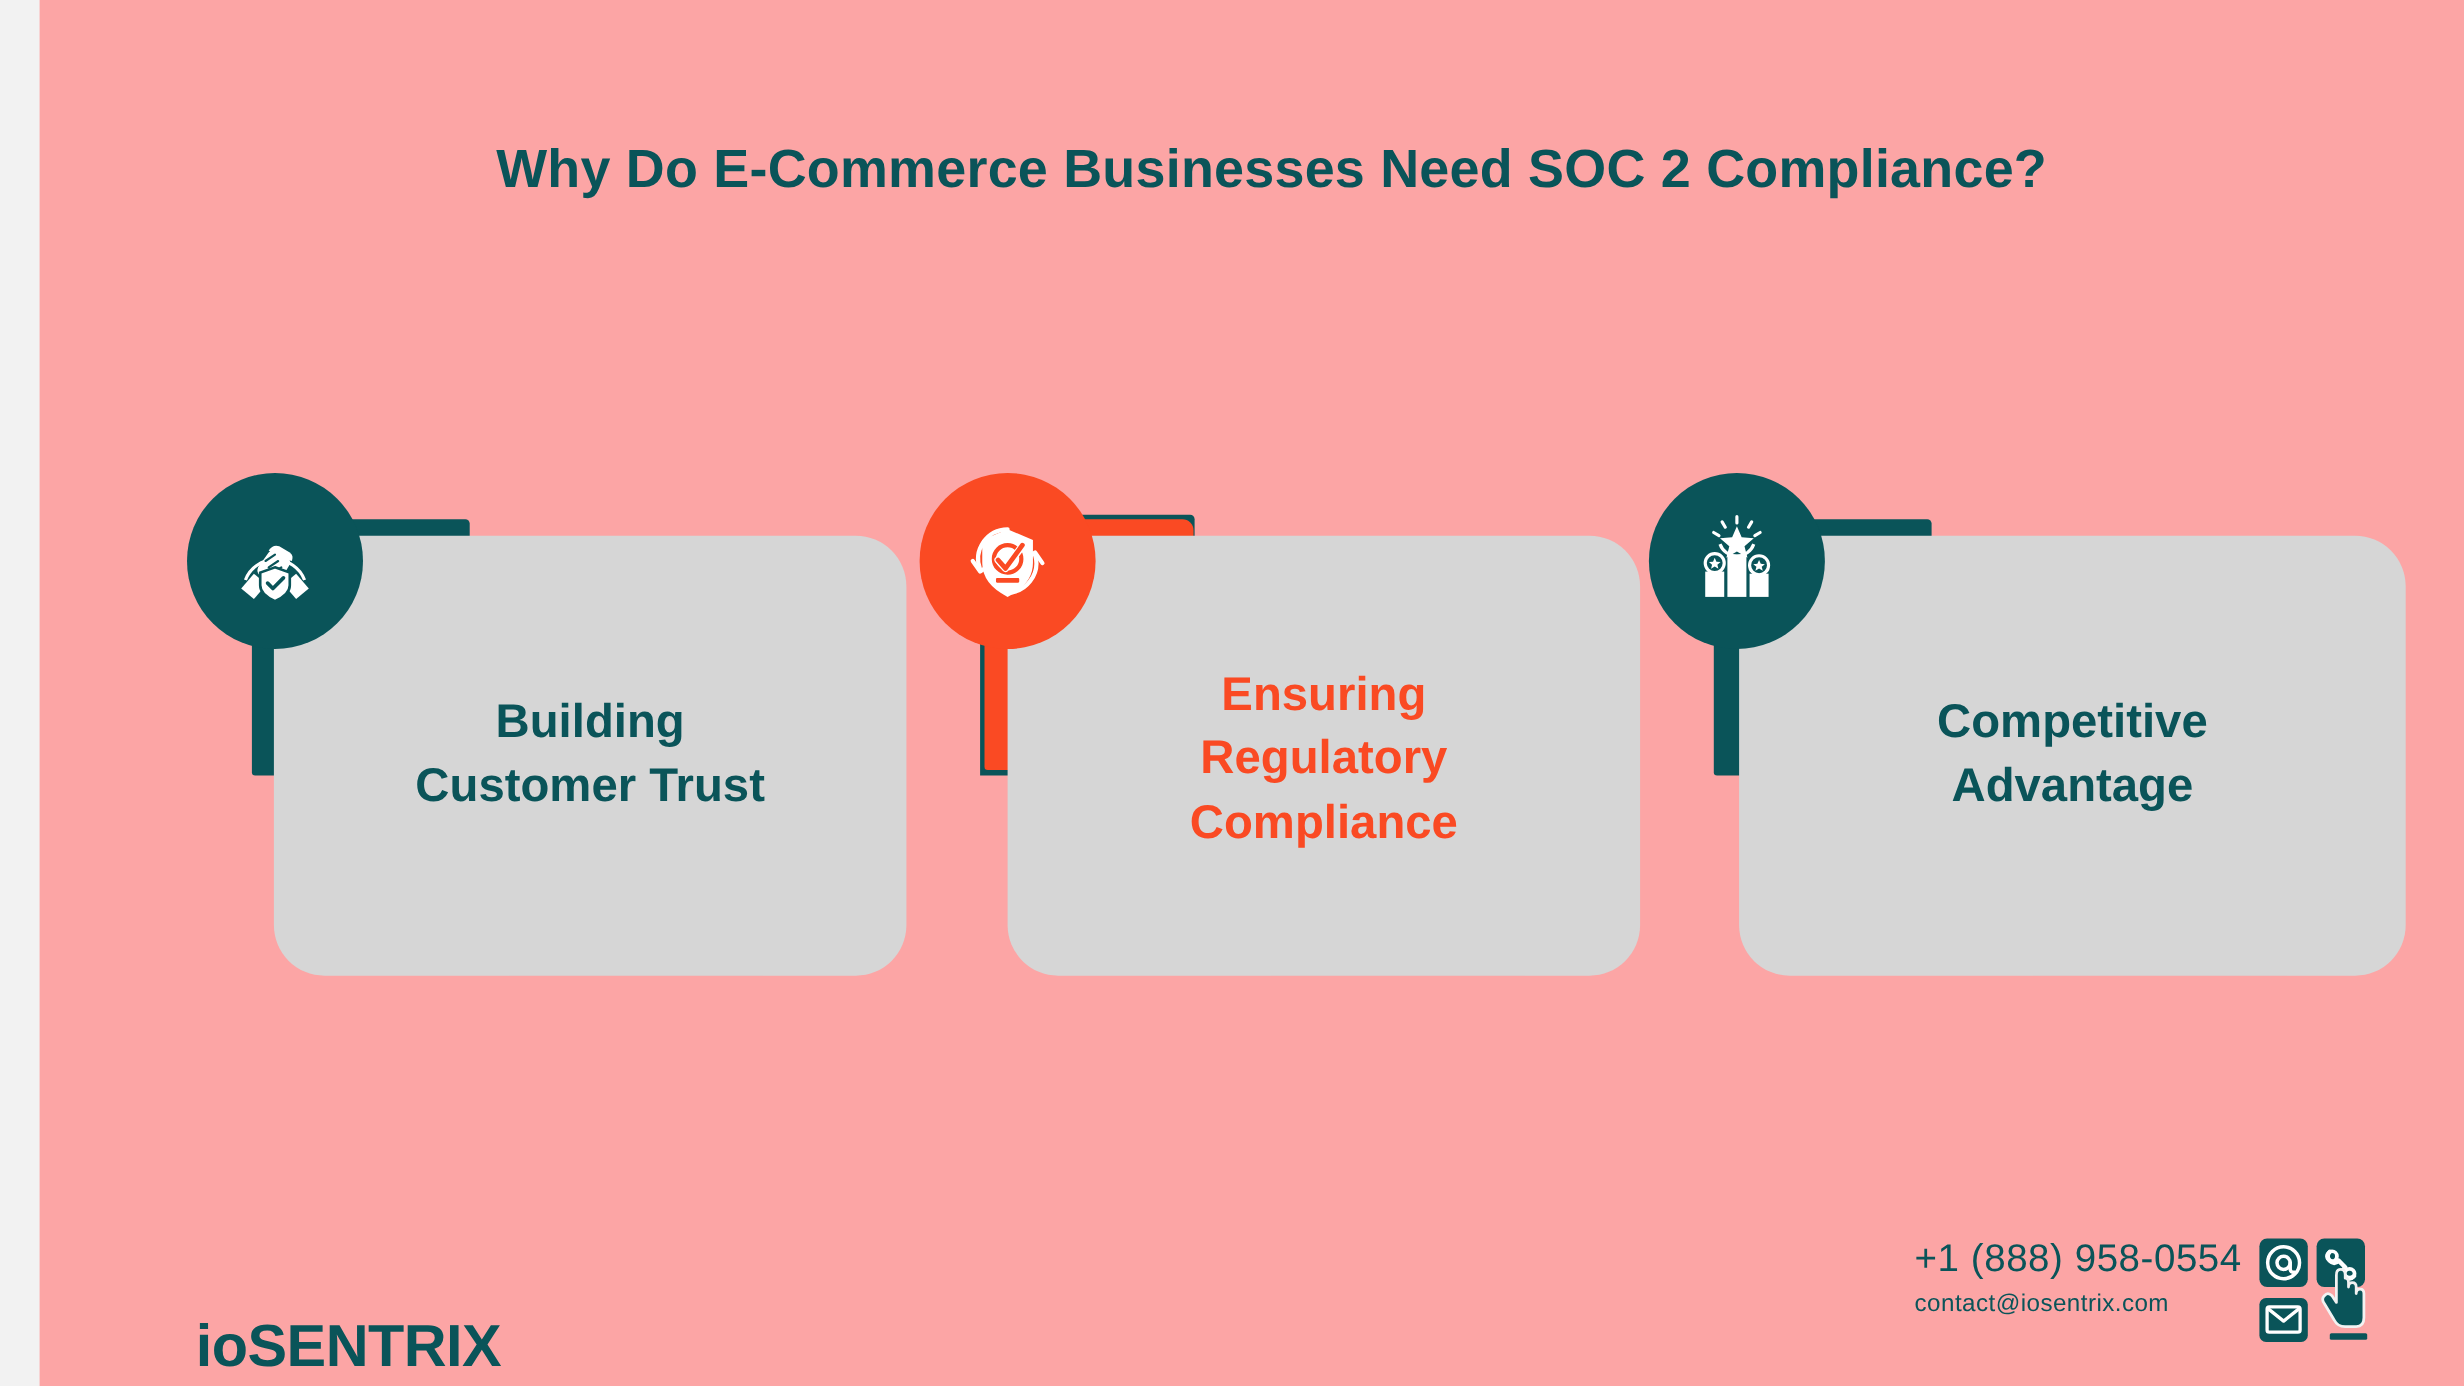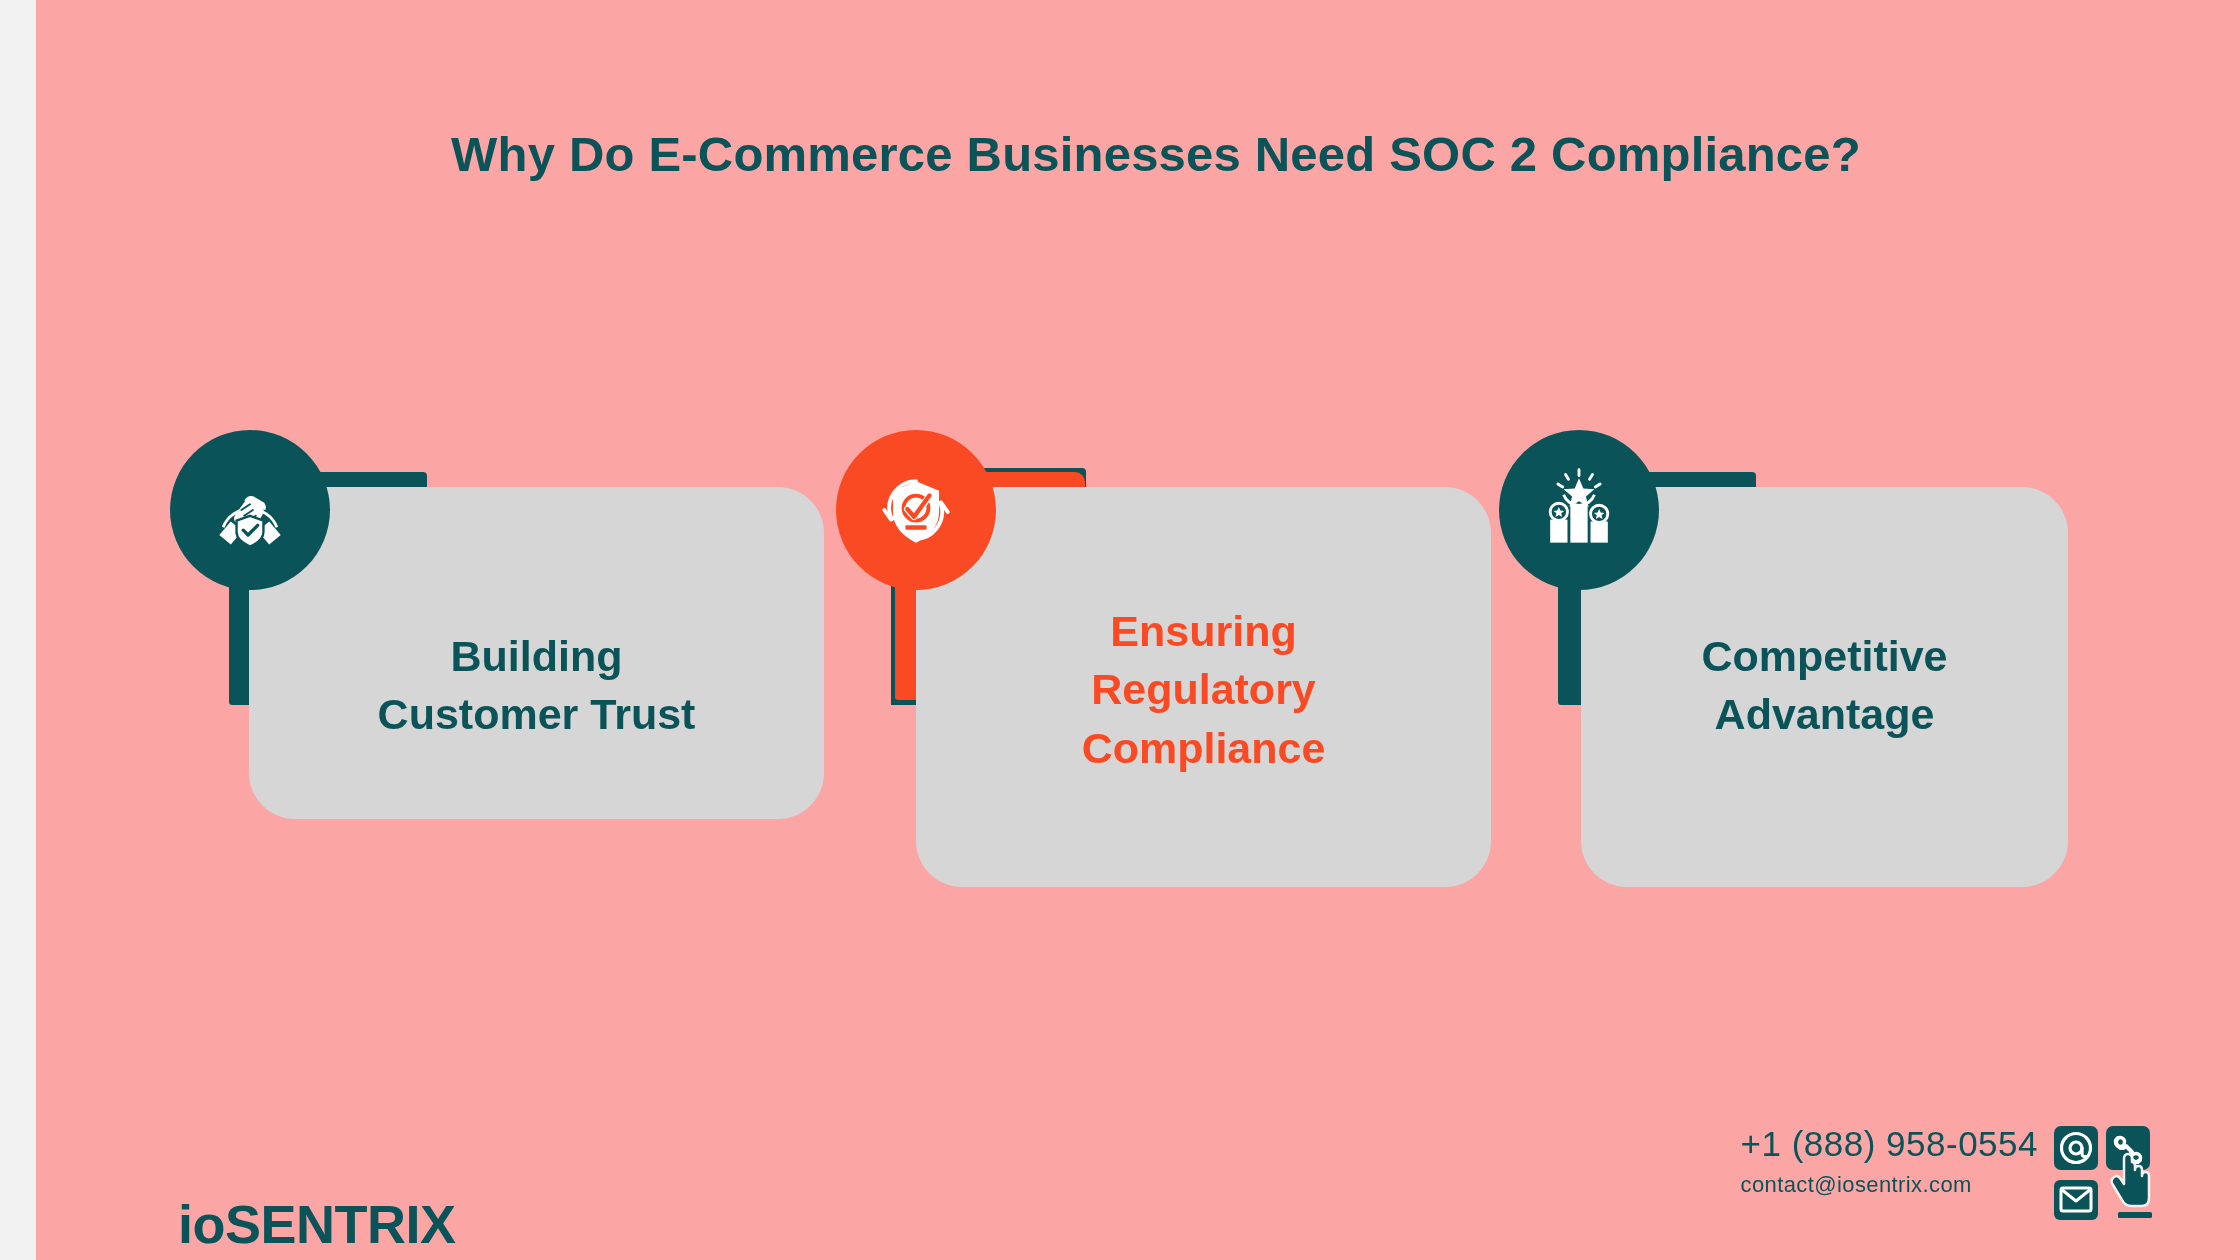--- a/index.html
+++ b/index.html
@@ -121,21 +121,21 @@
 <div id="canvas">
 
   <div class="title">Why Do E-Commerce Businesses Need SOC 2 Compliance?</div>
 
   <div class="step">
 
     <div class="stem" style="left:193px; top:500px; height:205px; background:#0a5459;"></div>
 
     <div class="arm" style="left:193px; top:472px; width:198px; background:#0a5459;"></div>
 
-    <div class="card" style="left:213px; top:487px; width:575px; height:332px;justify-content:center;">
+    <div class="card" style="left:213px; top:487px; width:575px; height:400px;justify-content:center;">
       <div class="card-label" style="color:#0a5459; margin-top:140px; width:470px;">Building
 Customer Trust</div>
     </div>
 
     <div class="badge" style="left:134px; top:430px; background:#0a5459;">
       <span>
         <svg width="96" height="96" viewBox="0 0 100 100" aria-hidden="true">
 
           <path d="M22 68 A30 30 0 0 1 78 68" fill="none" stroke="#ffffff" stroke-width="3"></path>
 
@@ -190,21 +190,21 @@
       </span>
     </div>
   </div>
 
   <div class="step">
 
     <div class="stem" style="left:1522px; top:500px; height:205px; background:#0a5459;"></div>
 
     <div class="arm" style="left:1522px; top:472px; width:198px; background:#0a5459;"></div>
 
-    <div class="card" style="left:1545px; top:487px; width:487px; height:400px;">
+    <div class="card" style="left:1545px; top:487px; width:606px; height:400px;">
       <div class="card-label" style="color:#0a5459; margin-top:140px; width:470px;">Competitive
 Advantage</div>
     </div>
 
     <div class="badge" style="left:1463px; top:430px; background:#0a5459;">
       <span>
         <svg width="96" height="96" viewBox="0 0 100 100" aria-hidden="true">
 
           <path d="M34 34 A17 17 0 0 0 66 34" fill="none" stroke="#ffffff" stroke-width="3"></path>
           <path d="M50 8 V14 M36 13 L39 18 M64 13 L61 18 M28 23 L33 26 M72 23 L67 26" stroke="#ffffff" stroke-width="3" stroke-linecap="round"></path>

